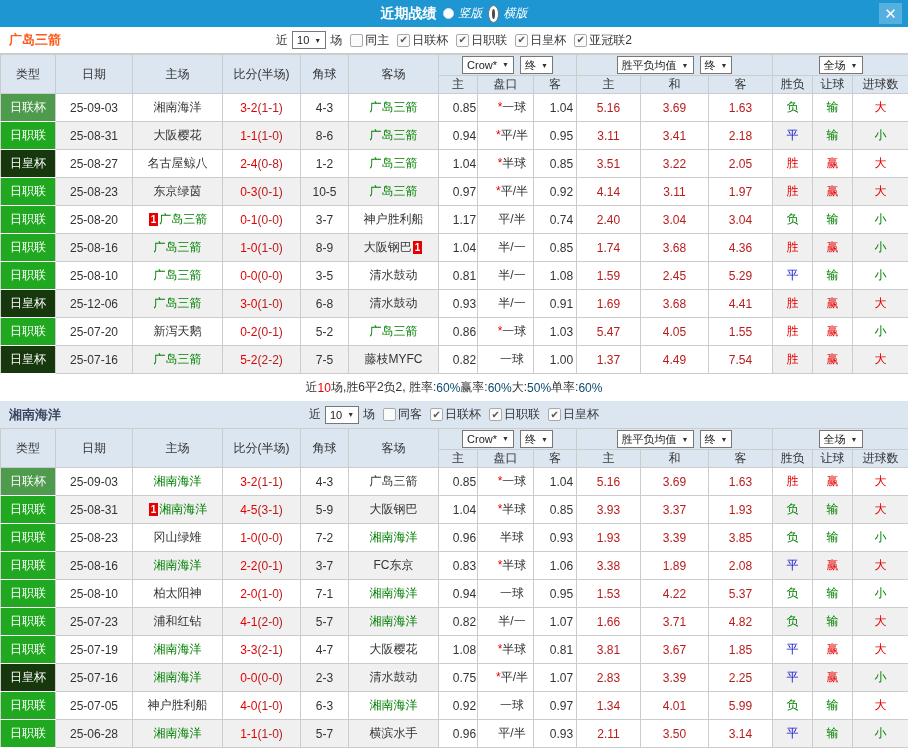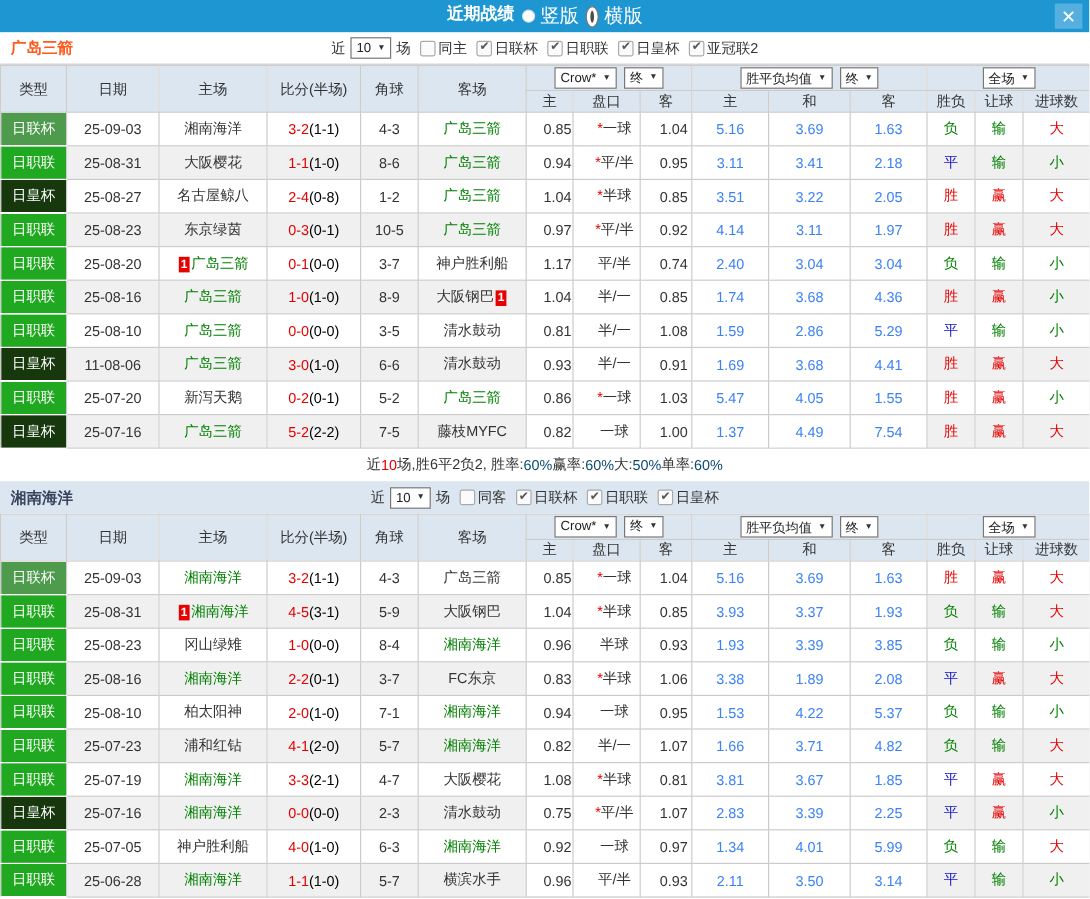--- a/index.html
+++ b/index.html
@@ -3,28 +3,28 @@
 <meta charset="utf-8">
 <style>
   * { margin:0; padding:0; box-sizing:border-box; }
   html,body { background:#fff; }
   body { font-family:"Liberation Sans","DejaVu Sans",sans-serif; }
   #app { width:908px; height:749px; overflow:hidden; background:#fff; color:#333; font-size:12px; }
 
   
   .topbar { height:27px; background:var(--topbar,#1e96d2); position:relative;
             display:flex; align-items:center; justify-content:center; color:#fff; }
-  .topbar-center { display:flex; align-items:flex-start; gap:6px; }
+  .topbar-center { display:flex; align-items:flex-end; gap:6px; }
   .title { font-weight:bold; font-size:14px; }
   .radio-group { display:inline-flex; align-items:center; gap:5px; }
   .radio { width:11px; height:11px; border-radius:50%; background:#fff; border:1px solid #cfe2ee;
            display:inline-block; position:relative; cursor:pointer; }
   .radio.sel::after { content:""; position:absolute; left:3px; top:3px; right:3px; bottom:3px;
            background:#4a4a4a; border-radius:50%; }
-  .radio-label { font-size:16px; color:#fff; cursor:pointer; }
+  .radio-label { font-size:12px; color:#fff; cursor:pointer;font-style:italic; }
   .close-btn { position:absolute; right:6px; top:3px; width:23px; height:21px;
            background:var(--close-btn,#55b0e0); color:#fff; display:flex; align-items:center;
            justify-content:center; font-size:15px; font-weight:bold; cursor:pointer; }
 
   
   .filterbar { height:27px; position:relative; display:flex; align-items:center;
            justify-content:center; background:#fff; border-bottom:1px solid #ccc; }
   .filterbar.teambar { background:var(--teambar-bg,#dce6f1); border-bottom:none; }
   .teamname { position:absolute; left:9px; font-weight:bold; font-size:13px; }
   .teamname.orange { color:var(--team-accent,#ff5a1e); }
@@ -46,26 +46,26 @@
         color:#333; }
   .grp-row th { height:21px; }
   .sub-row th { height:18px; }
   .grp .sel { margin:0 3px; }
   .stats tbody td { height:28px; font-size:12px; background:#fff; }
   td.lg { color:#fff; border-bottom:1px solid #fff; border-top:1px solid #fff; }
   td.lg.lg-cup { background:var(--league-cup-bg,#4e9b4e); }
   td.lg.lg-j1  { background:var(--league-j1-bg,#21a821); }
   td.lg.lg-emp { background:var(--league-emperor-bg,#16380c); }
   td.ah { background:var(--ah-col-bg,#fbf3e8); color:#333;padding-left:13px; }
-  td.eu { background:var(--eu-col-bg,#eaf3fa); color:#3b82f6; }
+  td.eu { background:var(--eu-col-bg,#eaf3fa); color:#b91c1c; }
   tr.alt td.plain, tr.alt td.res { background:var(--row-alt-bg,#f0f0f0); }
   .c-red { color:var(--win-red,#e60000); }
   .c-green { color:var(--lose-green,#008000); }
   .c-blue { color:var(--draw-blue,#1414cc); }
-  .half { color:#000000; }
+  .half { color:#b91c1c; }
   .badge { background:#e60000; color:#fff; font-size:10px; font-weight:bold; padding:0 2px;
         line-height:13px; display:inline-block; margin:0 1px; }
 
   
   .summary { height:27px; display:flex; align-items:center; justify-content:center;
         font-size:12px; background:#fff; }
   .seg-dark { color:#333; } .seg-red { color:#e60000; } .seg-blue { color:#0c4a6e; }
 </style>
 </head>
 <body>
@@ -280,32 +280,32 @@
               <td class="lg lg-j1">日职联</td>
               <td class="plain">25-08-10</td>
               <td class="plain team"><span class="c-green">广岛三箭</span></td>
               <td class="plain"><span class="c-red">0-0</span><span class="half">(0-0)</span></td>
               <td class="plain">3-5</td>
               <td class="plain team"><span>清水鼓动</span></td>
               <td class="ah">0.81</td>
               <td class="ah"><span>半/一</span></td>
               <td class="ah">1.08</td>
               <td class="eu">1.59</td>
-              <td class="eu">2.86</td>
+              <td class="eu">2.45</td>
               <td class="eu">5.29</td>
               <td class="res c-blue">平</td>
               <td class="res c-green">输</td>
               <td class="res c-green">小</td>
             </tr>
             <tr class="alt">
               <td class="lg lg-emp">日皇杯</td>
-              <td class="plain">11-08-06</td>
+              <td class="plain">25-12-06</td>
               <td class="plain team"><span class="c-green">广岛三箭</span></td>
               <td class="plain"><span class="c-red">3-0</span><span class="half">(1-0)</span></td>
-              <td class="plain">6-6</td>
+              <td class="plain">6-8</td>
               <td class="plain team"><span>清水鼓动</span></td>
               <td class="ah">0.93</td>
               <td class="ah"><span>半/一</span></td>
               <td class="ah">0.91</td>
               <td class="eu">1.69</td>
               <td class="eu">3.68</td>
               <td class="eu">4.41</td>
               <td class="res c-red">胜</td>
               <td class="res c-red">赢</td>
               <td class="res c-red">大</td>
@@ -477,21 +477,21 @@
               <td class="eu">1.93</td>
               <td class="res c-green">负</td>
               <td class="res c-green">输</td>
               <td class="res c-red">大</td>
             </tr>
             <tr>
               <td class="lg lg-j1">日职联</td>
               <td class="plain">25-08-23</td>
               <td class="plain team"><span>冈山绿雉</span></td>
               <td class="plain"><span class="c-red">1-0</span><span class="half">(0-0)</span></td>
-              <td class="plain">8-4</td>
+              <td class="plain">7-2</td>
               <td class="plain team"><span class="c-green">湘南海洋</span></td>
               <td class="ah">0.96</td>
               <td class="ah"><span>半球</span></td>
               <td class="ah">0.93</td>
               <td class="eu">1.93</td>
               <td class="eu">3.39</td>
               <td class="eu">3.85</td>
               <td class="res c-green">负</td>
               <td class="res c-green">输</td>
               <td class="res c-green">小</td>

